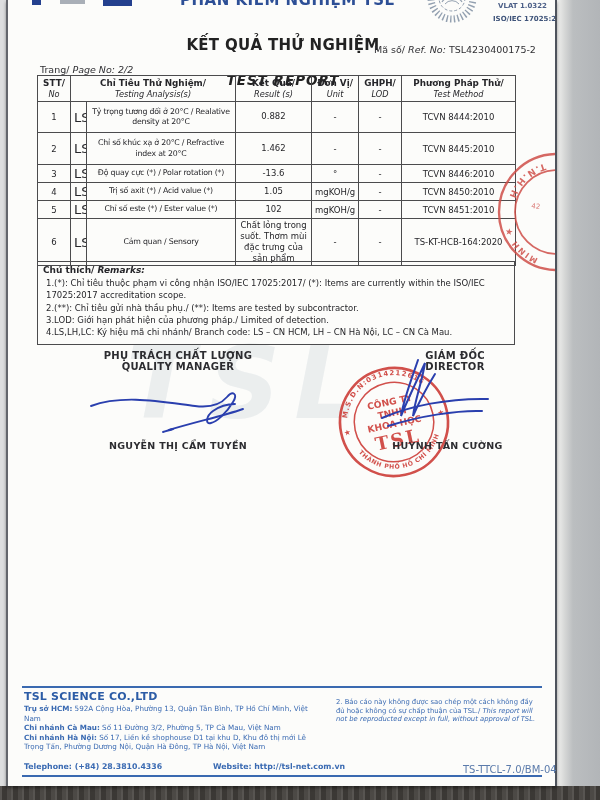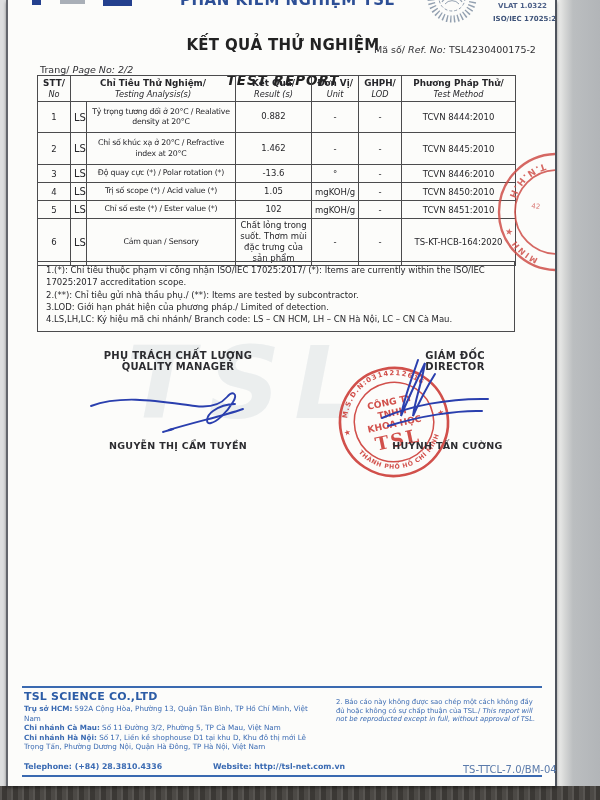--- a/index.html
+++ b/index.html
@@ -37,21 +37,21 @@
 
   
   table.rpt{position:absolute;left:29px;top:75px;width:478px;border-collapse:collapse;
        table-layout:fixed;font-size:8.5px;color:#26262a;z-index:2}
   table.rpt th,table.rpt td{border:1px solid #4b4b4d;padding:1px 3px;vertical-align:middle;
        text-align:center;overflow:hidden}
   table.rpt th{font-weight:bold;padding:2px 1px;height:26px}
   th .h-vi{font-size:8.8px;font-weight:bold}
   th .h-en{font-size:8.2px;font-weight:normal;font-style:italic;margin-top:1px}
   td.c-name{text-align:left;font-size:7.8px;letter-spacing:-.2px;line-height:1.3;padding-left:4px}
-  td.c-ls{font-size:10px;padding:1px}
+  td.c-ls{font-size:13px;padding:1px}
   td.c-result{line-height:1.3}
   tbody tr:nth-child(1){height:31px}
   tbody tr:nth-child(2){height:32px}
   tbody tr:nth-child(3){height:18px}
   tbody tr:nth-child(4){height:18px}
   tbody tr:nth-child(5){height:18px}
   tbody tr:nth-child(6){height:43px}
 
   
   .remarks{position:absolute;left:29px;top:261px;width:478px;border:1px solid #4b4b4d;
@@ -186,21 +186,21 @@
           <td class="c-name">Độ quay cực (*) / Polar rotation (*)</td>
           <td class="c-result">-13.6</td>
           <td class="c-unit">°</td>
           <td class="c-lod">-</td>
           <td class="c-method">TCVN 8446:2010</td>
         </tr>
 
         <tr>
           <td class="c-no">4</td>
           <td class="c-ls">LS</td>
-          <td class="c-name">Trị số scope (*) / Acid value (*)</td>
+          <td class="c-name">Trị số axit (*) / Acid value (*)</td>
           <td class="c-result">1.05</td>
           <td class="c-unit">mgKOH/g</td>
           <td class="c-lod">-</td>
           <td class="c-method">TCVN 8450:2010</td>
         </tr>
 
         <tr>
           <td class="c-no">5</td>
           <td class="c-ls">LS</td>
           <td class="c-name">Chỉ số este (*) / Ester value (*)</td>
@@ -217,20 +217,21 @@
           <td class="c-result">Chất lỏng trong suốt. Thơm mùi đặc trưng của sản phẩm</td>
           <td class="c-unit">-</td>
           <td class="c-lod">-</td>
           <td class="c-method">TS-KT-HCB-164:2020</td>
         </tr>
 
     </tbody>
   </table>
 
   <div class="remarks">
+    <div class="r-title"><span>Chú thích/</span> <span class="it">Remarks:</span></div>
 
       <div class="r-item">1.(*): Chỉ tiêu thuộc phạm vi công nhận ISO/IEC 17025:2017/ (*): Items are currently within the ISO/IEC 17025:2017 accreditation scope.</div>
 
       <div class="r-item">2.(**): Chỉ tiêu gửi nhà thầu phụ./ (**): Items are tested by subcontractor.</div>
 
       <div class="r-item">3.LOD: Giới hạn phát hiện của phương pháp./ Limited of detection.</div>
 
       <div class="r-item">4.LS,LH,LC: Ký hiệu mã chi nhánh/ Branch code: LS – CN HCM, LH – CN Hà Nội, LC – CN Cà Mau.</div>
 
   </div>

